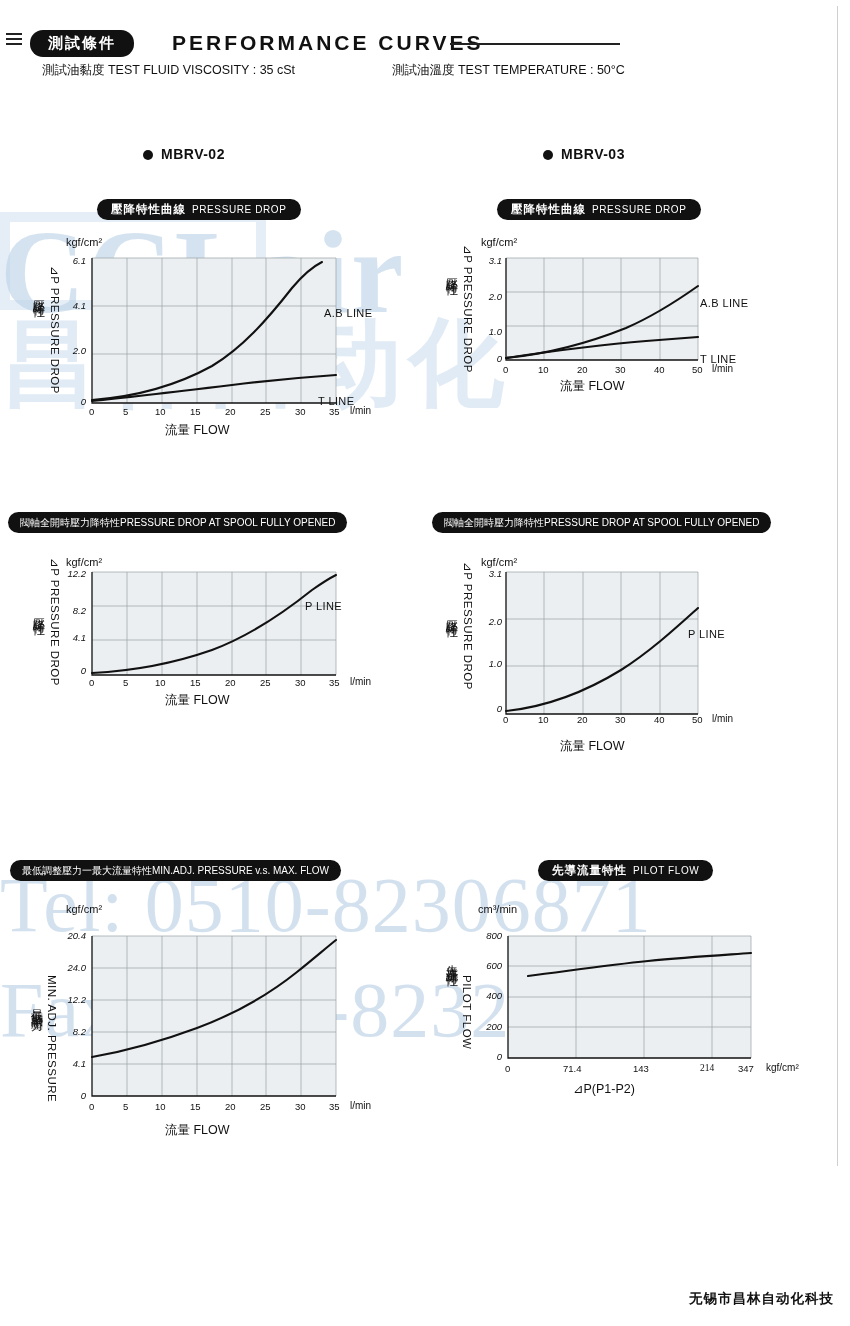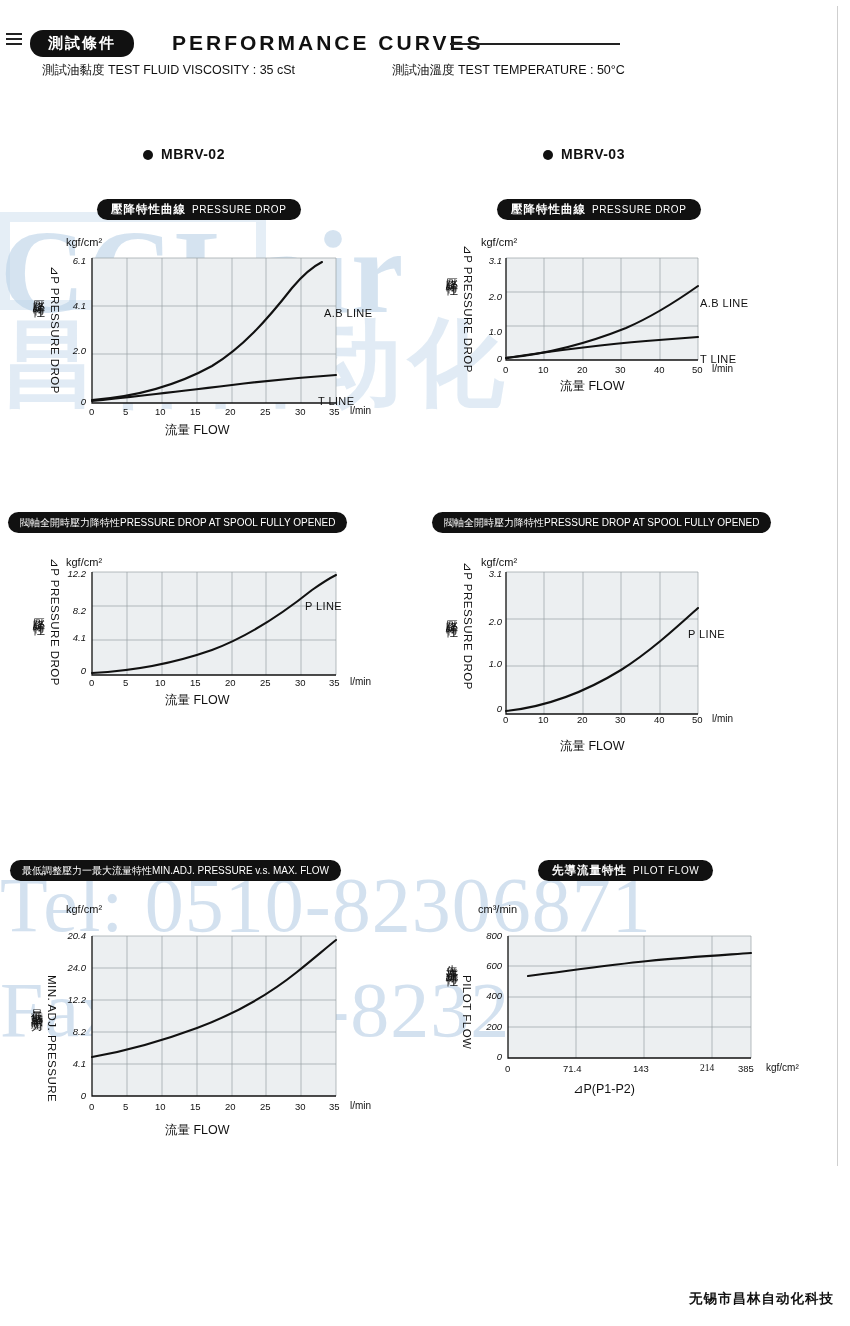--- a/index.html
+++ b/index.html
@@ -353,18 +353,18 @@
       <line x1="243" y1="0" x2="243" y2="122"></line>
     </g>
     <path class="axis" d="M0,0 L0,122 L243,122"></path>
     <path class="curve" d="M20,40 C60,35 100,29 140,25 C180,21 215,19 243,17"></path>
   </svg>
 
   <div class="tick" style="left:505px;top:1063px;">0</div>
   <div class="tick" style="left:563px;top:1063px;">71.4</div>
   <div class="tick" style="left:633px;top:1063px;">143</div>
   <div class="tick" style="left:700px;top:1063px;font-family:Liberation Serif, serif;">214</div>
-  <div class="tick" style="left:738px;top:1063px;">385</div>
+  <div class="tick" style="left:738px;top:1063px;">347</div>
   <div class="lmin" style="left:766px;top:1062px;">kgf/cm²</div>
   <div class="axlabel" style="left:573px;top:1081px;">⊿P(P1-P2)</div>
 
   <div class="footer">无锡市昌林自动化科技</div>
 </div>
 
 </body></html>

